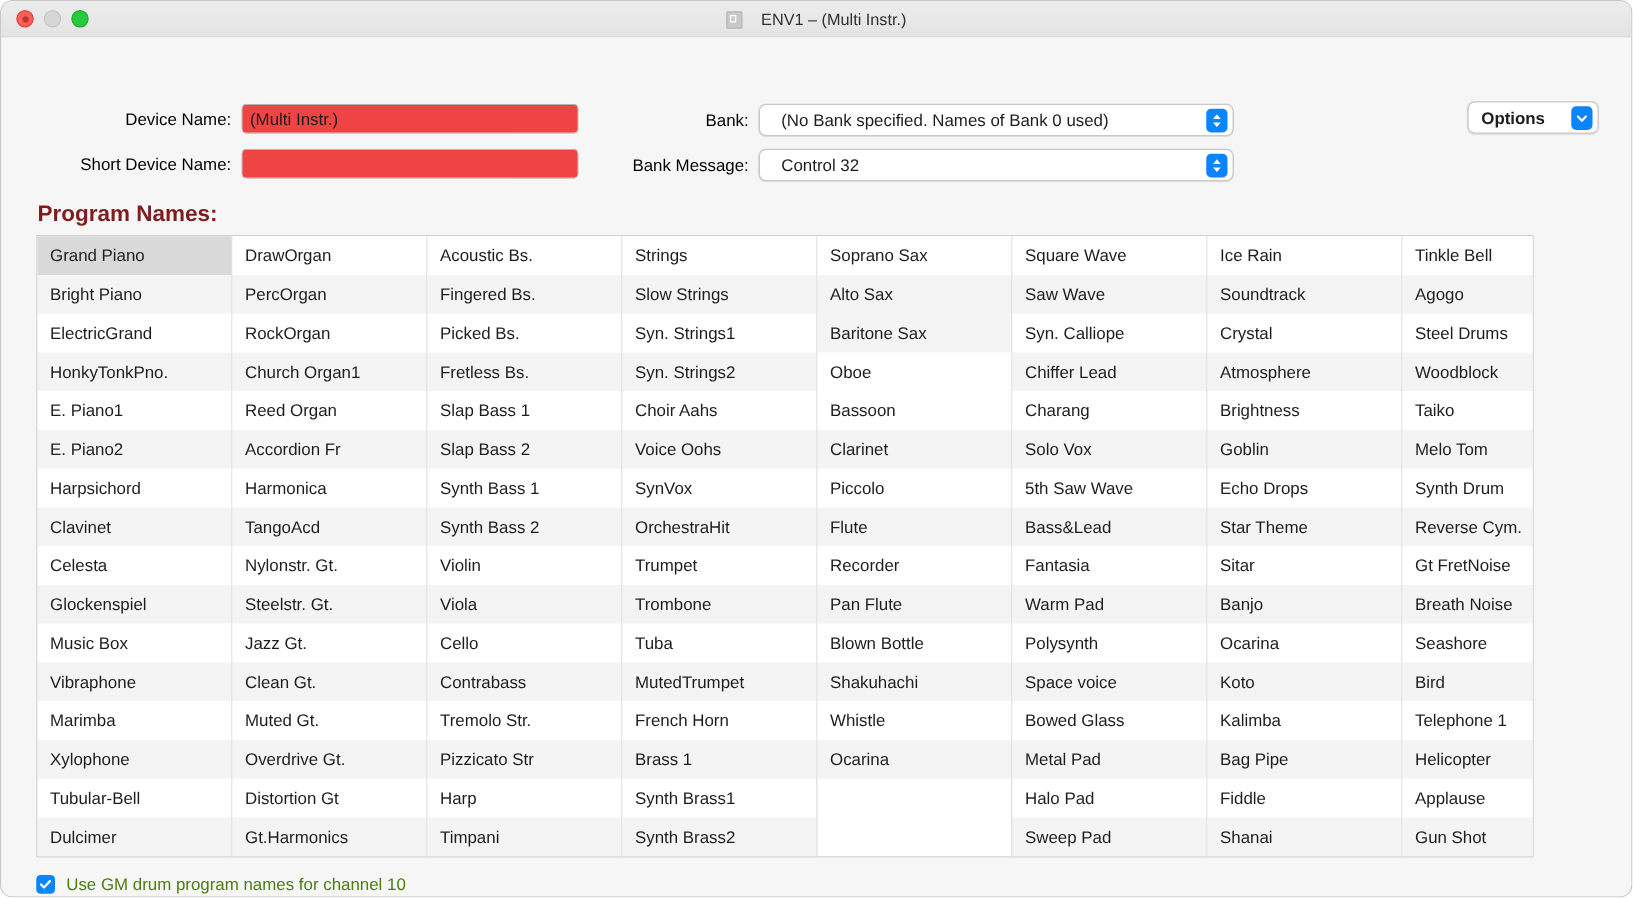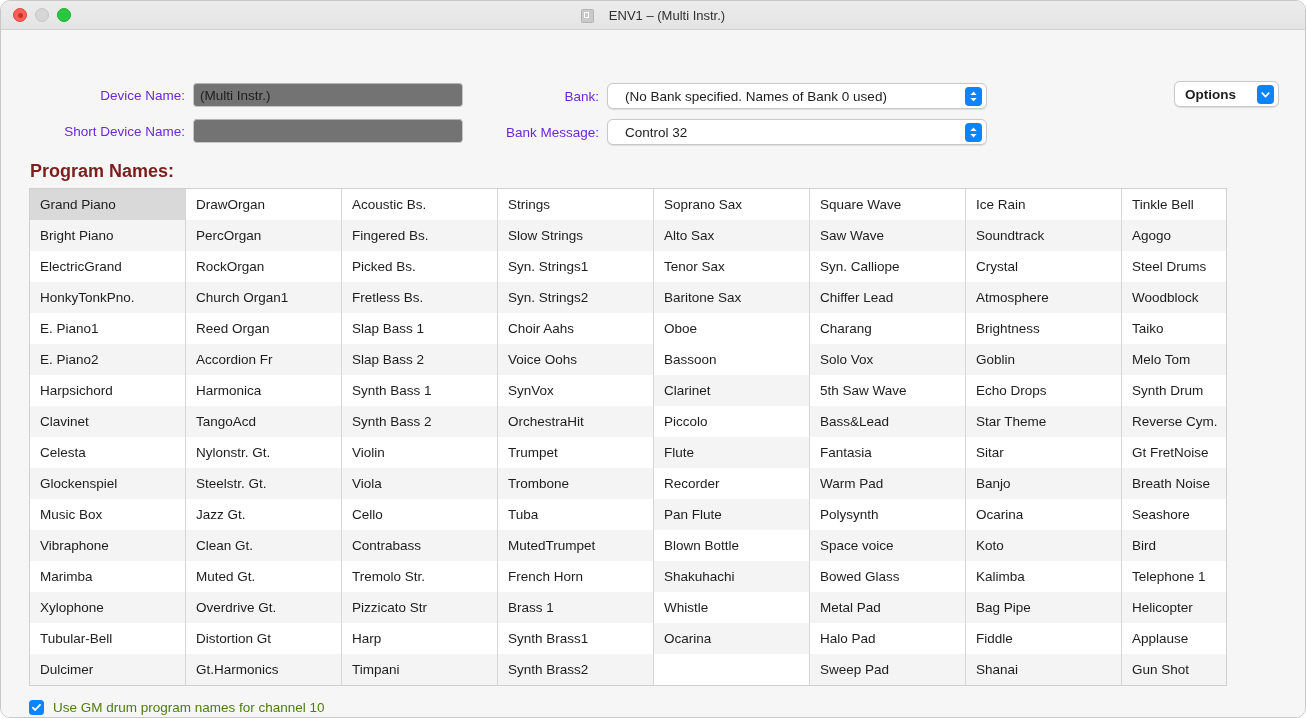--- a/index.html
+++ b/index.html
@@ -91,26 +91,26 @@
     height: 690px;
     position: relative;
   }
   .form-row {
     position: absolute;
     display: flex;
     align-items: center;
   }
   .flabel {
     font-size: 13.5px;
-    color: #6d28d9;
+    color: #000000;
     text-align: right;
     white-space: nowrap;
   }
   .textfield {
-    background: #737373;
+    background: #ef4444;
     border: 1px solid #c6c6c6;
     border-top-color: #b4b4b4;
     border-radius: 4px;
     height: 24px;
     box-sizing: border-box;
     font-size: 13.5px;
     color: #1d1d1f;
     padding: 0 6px;
     display: flex;
     align-items: center;
@@ -366,21 +366,20 @@
           <div class="cell">Tuba</div>
           <div class="cell alt">MutedTrumpet</div>
           <div class="cell">French Horn</div>
           <div class="cell alt">Brass 1</div>
           <div class="cell">Synth Brass1</div>
           <div class="cell alt">Synth Brass2</div>
         </div>
         <div class="col">
           <div class="cell">Soprano Sax</div>
           <div class="cell alt">Alto Sax</div>
-          <div class="cell">Tenor Sax</div>
           <div class="cell alt">Baritone Sax</div>
           <div class="cell">Oboe</div>
           <div class="cell">Bassoon</div>
           <div class="cell alt">Clarinet</div>
           <div class="cell">Piccolo</div>
           <div class="cell alt">Flute</div>
           <div class="cell">Recorder</div>
           <div class="cell alt">Pan Flute</div>
           <div class="cell">Blown Bottle</div>
           <div class="cell alt">Shakuhachi</div>

